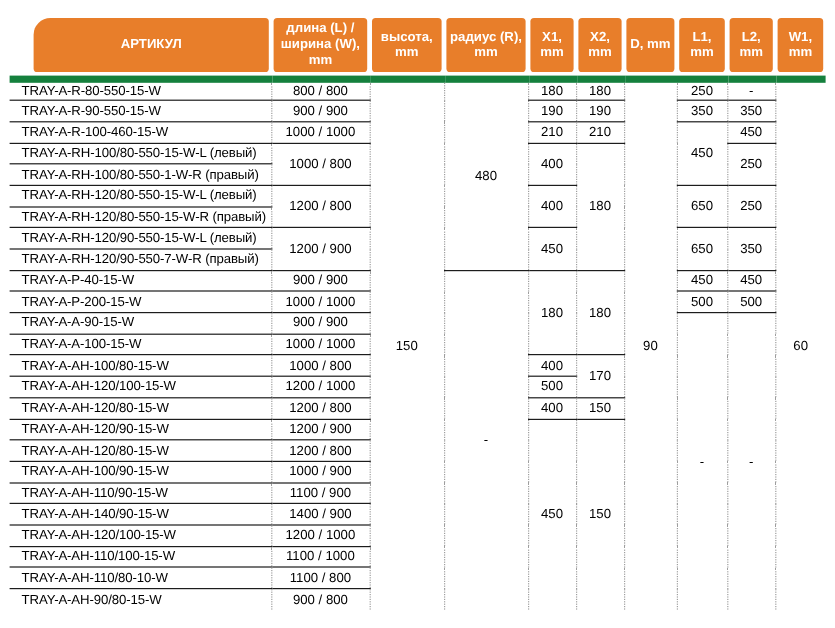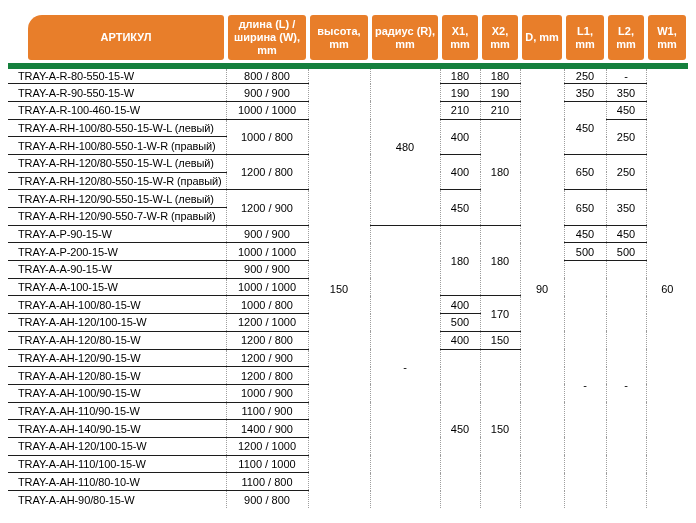--- a/index.html
+++ b/index.html
@@ -178,21 +178,21 @@
           <td class="art">TRAY-A-RH-120/90-550-15-W-L (левый)</td>
           <td rowspan="2" class="num">1200 / 900</td>
           <td rowspan="2" class="num">450</td>
           <td rowspan="2" class="num">650</td>
           <td rowspan="2" class="num">350</td>
         </tr>
         <tr>
           <td class="art">TRAY-A-RH-120/90-550-7-W-R (правый)</td>
         </tr>
         <tr>
-          <td class="art">TRAY-A-P-90-15-W</td>
+          <td class="art">TRAY-A-P-40-15-W</td>
           <td class="num">900 / 900</td>
           <td rowspan="16" class="num">-</td>
           <td rowspan="4" class="num">180</td>
           <td rowspan="4" class="num">180</td>
           <td class="num">450</td>
           <td class="num">450</td>
         </tr>
         <tr>
           <td class="art">TRAY-A-P-200-15-W</td>
           <td class="num">1000 / 1000</td>

